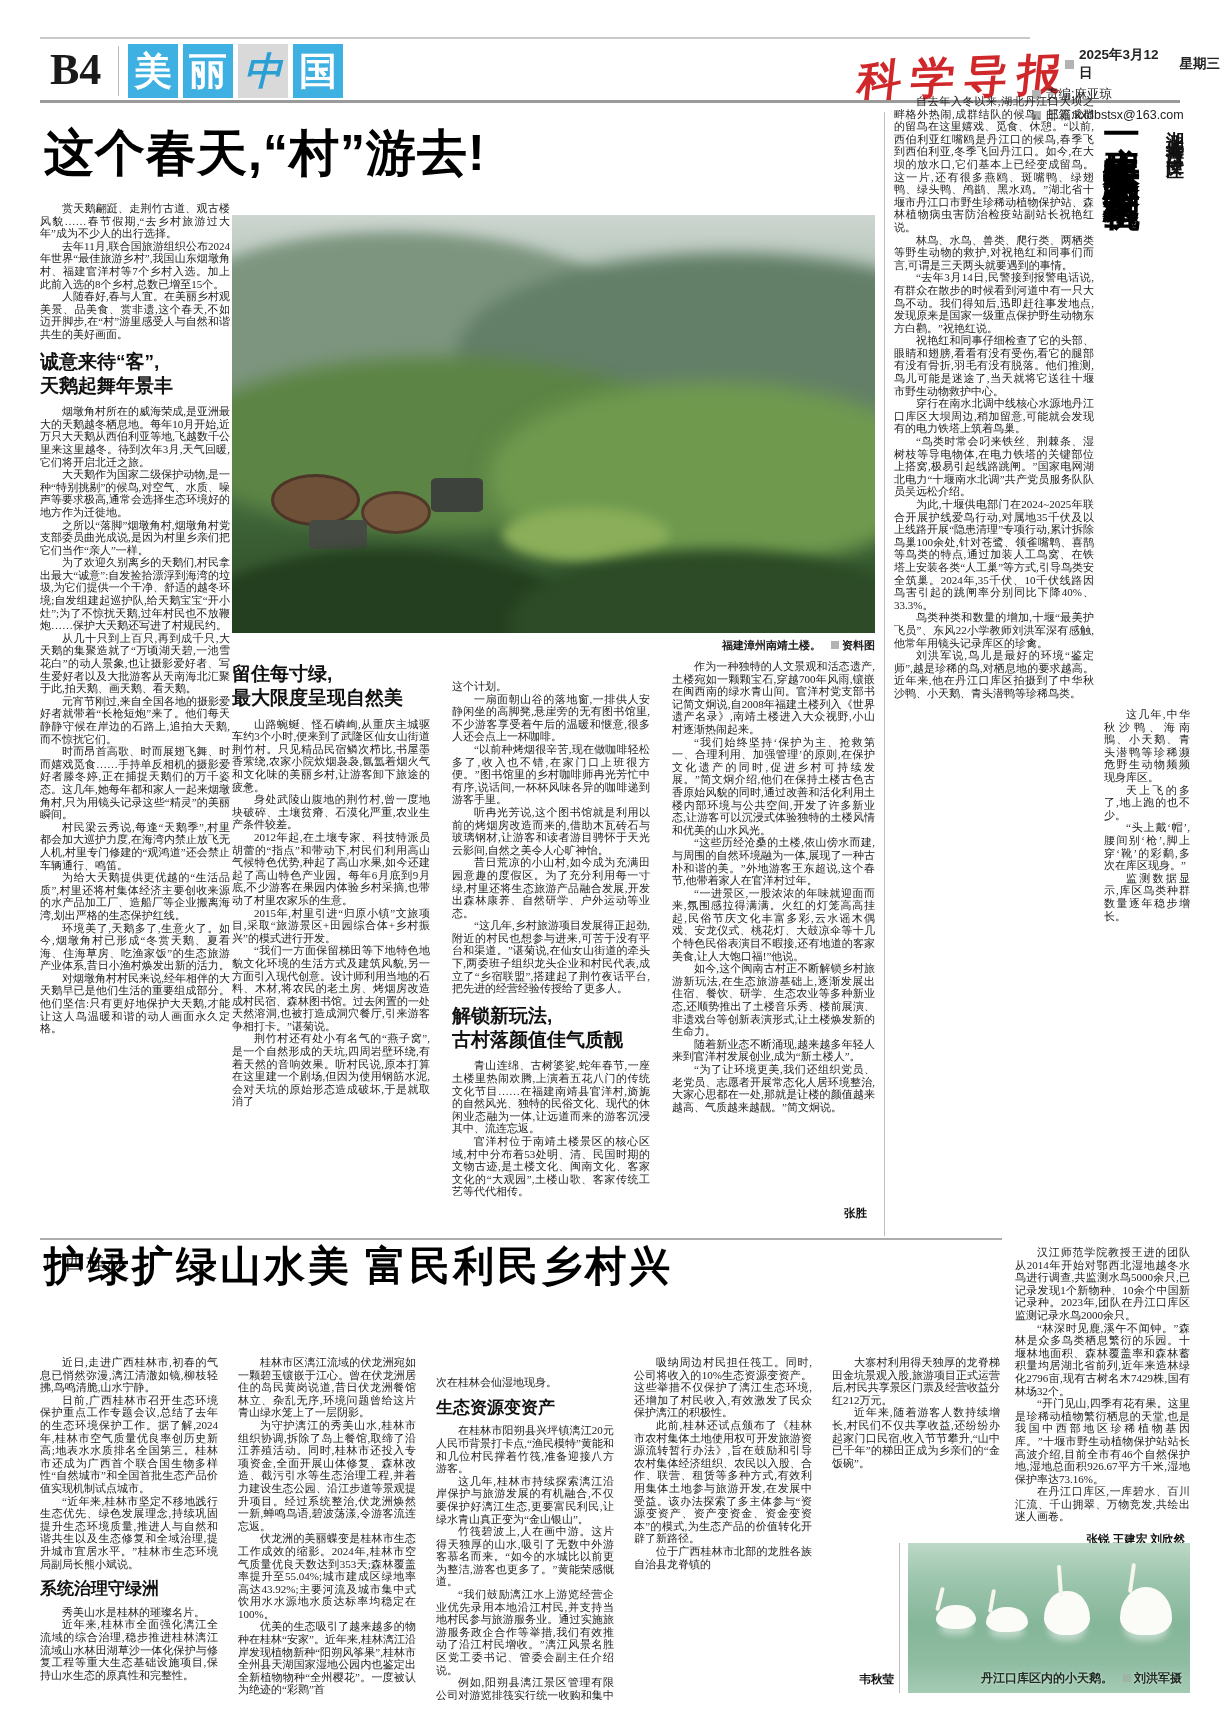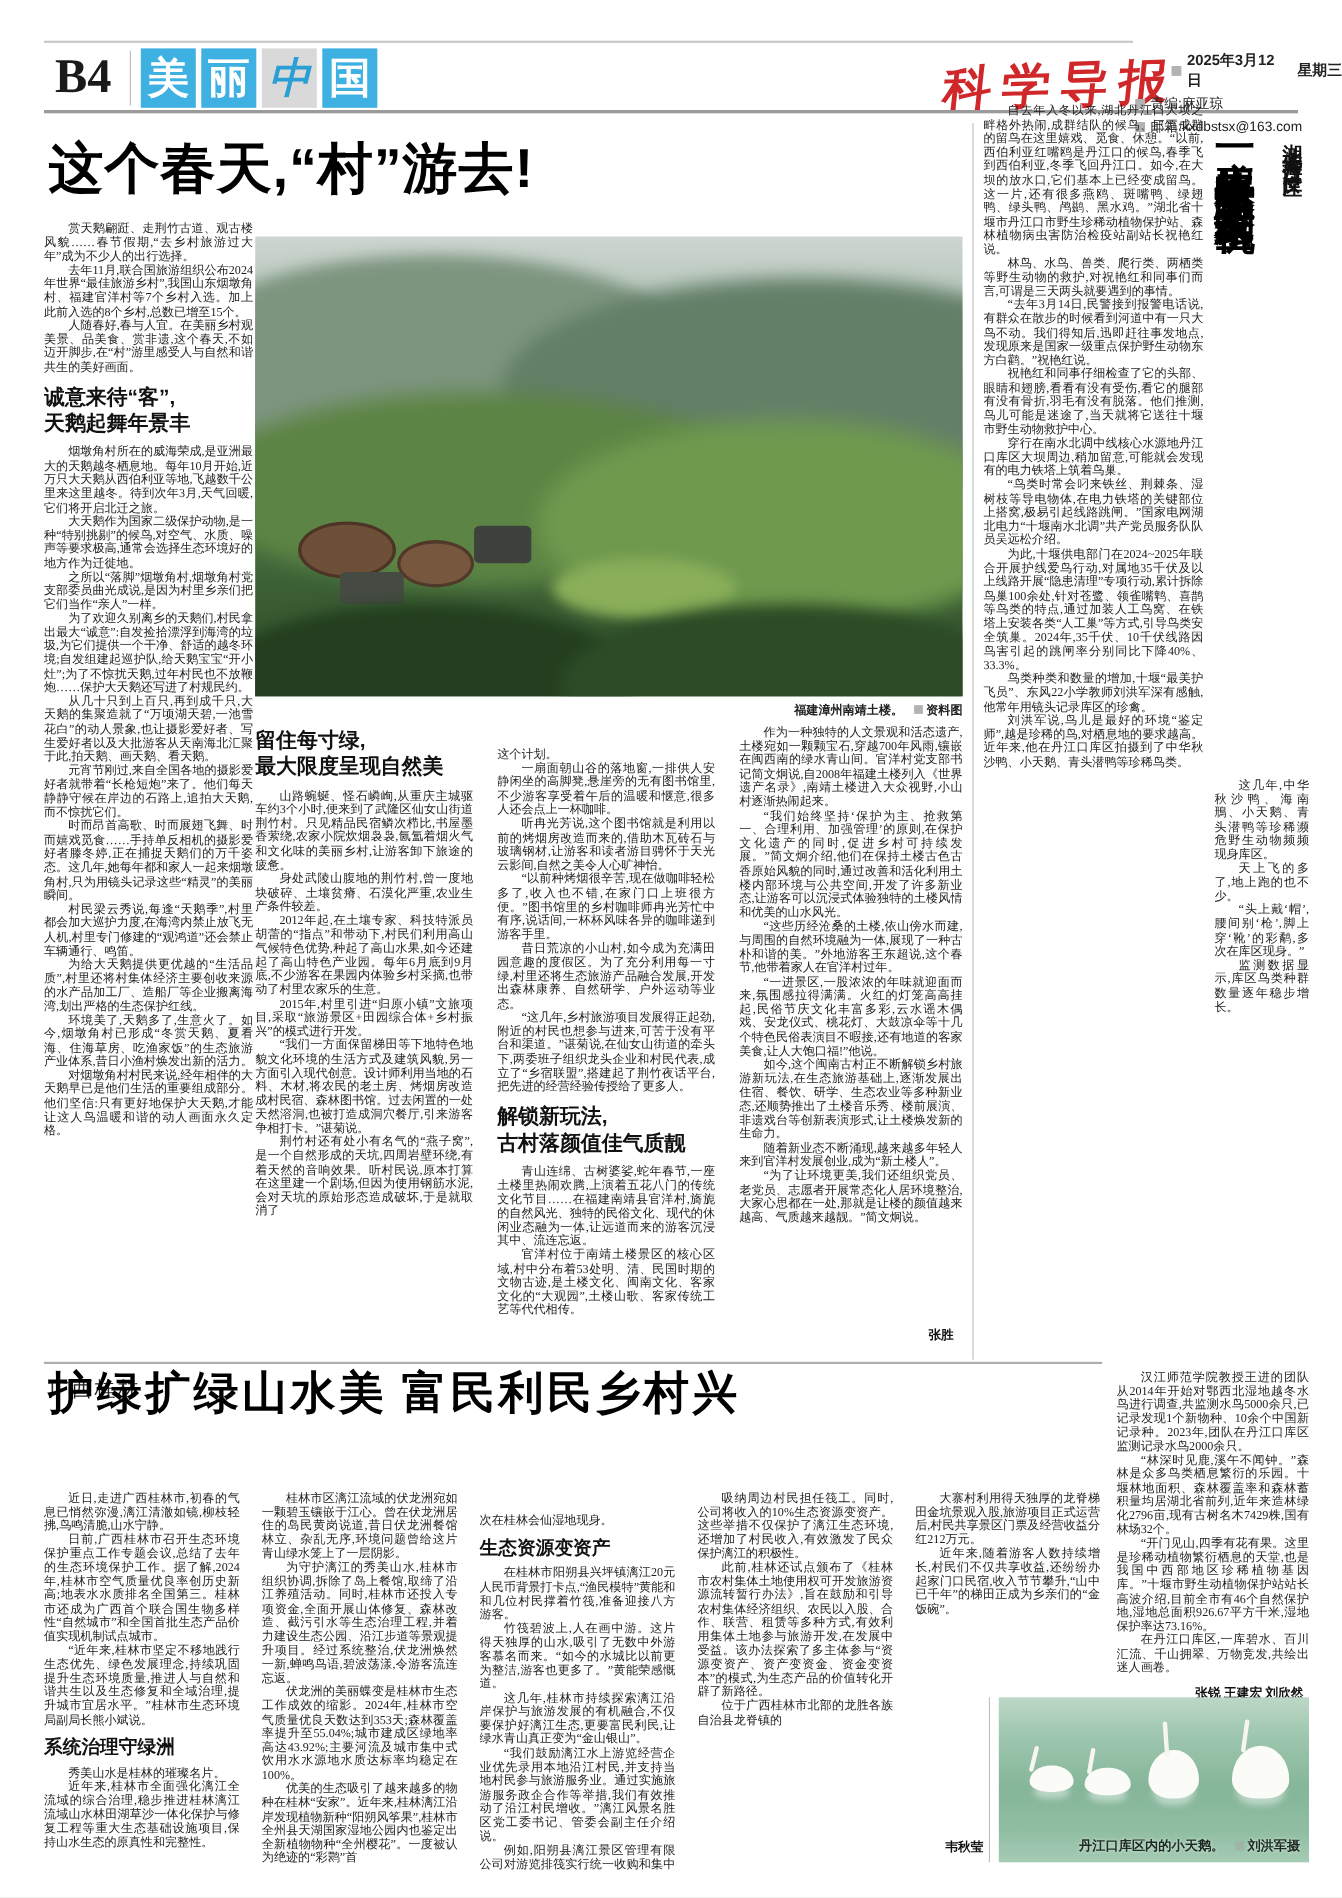--- a/index.html
+++ b/index.html
@@ -147,22 +147,22 @@
         <p>2015年,村里引进“归原小镇”文旅项目,采取“旅游景区+田园综合体+乡村振兴”的模式进行开发。</p>
         <p>“我们一方面保留梯田等下地特色地貌文化环境的生活方式及建筑风貌,另一方面引入现代创意。设计师利用当地的石料、木材,将农民的老土房、烤烟房改造成村民宿、森林图书馆。过去闲置的一处天然溶洞,也被打造成洞穴餐厅,引来游客争相打卡。”谌菊说。</p>
         <p>荆竹村还有处小有名气的“燕子窝”,是一个自然形成的天坑,四周岩壁环绕,有着天然的音响效果。听村民说,原本打算在这里建一个剧场,但因为使用钢筋水泥,会对天坑的原始形态造成破坏,于是就取消了</p>
       </div>
   </div>
 
   <div class="col" style="left:452px;top:660px;width:198px;height:572px;">
     <p class="cont">这个计划。</p>
     <div>
         <p>一扇面朝山谷的落地窗,一排供人安静闲坐的高脚凳,悬崖旁的无有图书馆里,不少游客享受着午后的温暖和惬意,很多人还会点上一杯咖啡。</p>
+        <p>“以前种烤烟很辛苦,现在做咖啡轻松多了,收入也不错,在家门口上班很方便。”图书馆里的乡村咖啡师冉光芳忙中有序,说话间,一杯杯风味各异的咖啡递到游客手里。</p>
         <p>听冉光芳说,这个图书馆就是利用以前的烤烟房改造而来的,借助木瓦砖石与玻璃钢材,让游客和读者游目骋怀于天光云影间,自然之美令人心旷神怡。</p>
-        <p>“以前种烤烟很辛苦,现在做咖啡轻松多了,收入也不错,在家门口上班很方便。”图书馆里的乡村咖啡师冉光芳忙中有序,说话间,一杯杯风味各异的咖啡递到游客手里。</p>
         <p>昔日荒凉的小山村,如今成为充满田园意趣的度假区。为了充分利用每一寸绿,村里还将生态旅游产品融合发展,开发出森林康养、自然研学、户外运动等业态。</p>
         <p>“这几年,乡村旅游项目发展得正起劲,附近的村民也想参与进来,可苦于没有平台和渠道。”谌菊说,在仙女山街道的牵头下,两委班子组织龙头企业和村民代表,成立了“乡宿联盟”,搭建起了荆竹夜话平台,把先进的经营经验传授给了更多人。</p>
       </div>
     <div class="subhead">解锁新玩法,
 古村落颜值佳气质靓</div>
     <div>
         <p>青山连绵、古树婆娑,蛇年春节,一座土楼里热闹欢腾,上演着五花八门的传统文化节目……在福建南靖县官洋村,旖旎的自然风光、独特的民俗文化、现代的休闲业态融为一体,让远道而来的游客沉浸其中、流连忘返。</p>
         <p>官洋村位于南靖土楼景区的核心区域,村中分布着53处明、清、民国时期的文物古迹,是土楼文化、闽南文化、客家文化的“大观园”,土楼山歌、客家传统工艺等代代相传。</p>
       </div>
   </div>
@@ -255,22 +255,22 @@
         <p>伏龙洲的美丽蝶变是桂林市生态工作成效的缩影。2024年,桂林市空气质量优良天数达到353天;森林覆盖率提升至55.04%;城市建成区绿地率高达43.92%;主要河流及城市集中式饮用水水源地水质达标率均稳定在100%。</p>
         <p>优美的生态吸引了越来越多的物种在桂林“安家”。近年来,桂林漓江沿岸发现植物新种“阳朔风筝果”,桂林市全州县天湖国家湿地公园内也鉴定出全新植物物种“全州樱花”。一度被认为绝迹的“彩鹮”首</p>
       </div>
   </div>
 
   <div class="col" style="left:436px;top:1356px;width:178px;height:344px;">
     <p class="cont">次在桂林会仙湿地现身。</p>
     <div class="subhead small">生态资源变资产</div>
     <div>
         <p>在桂林市阳朔县兴坪镇漓江20元人民币背景打卡点,“渔民模特”黄能和和几位村民撑着竹筏,准备迎接八方游客。</p>
+        <p>这几年,桂林市持续探索漓江沿岸保护与旅游发展的有机融合,不仅要保护好漓江生态,更要富民利民,让绿水青山真正变为“金山银山”。</p>
         <p>竹筏碧波上,人在画中游。这片得天独厚的山水,吸引了无数中外游客慕名而来。“如今的水城比以前更为整洁,游客也更多了。”黄能荣感慨道。</p>
-        <p>这几年,桂林市持续探索漓江沿岸保护与旅游发展的有机融合,不仅要保护好漓江生态,更要富民利民,让绿水青山真正变为“金山银山”。</p>
         <p>“我们鼓励漓江水上游览经营企业优先录用本地沿江村民,并支持当地村民参与旅游服务业。通过实施旅游服务政企合作等举措,我们有效推动了沿江村民增收。”漓江风景名胜区党工委书记、管委会副主任介绍说。</p>
         <p>例如,阳朔县漓江景区管理有限公司对游览排筏实行统一收购和集中管理,并</p>
       </div>
   </div>
 
   <div class="col" style="left:634px;top:1356px;width:178px;height:344px;">
     <div>
         <p>吸纳周边村民担任筏工。同时,公司将收入的10%生态资源变资产。这些举措不仅保护了漓江生态环境,还增加了村民收入,有效激发了民众保护漓江的积极性。</p>
         <p>此前,桂林还试点颁布了《桂林市农村集体土地使用权可开发旅游资源流转暂行办法》,旨在鼓励和引导农村集体经济组织、农民以入股、合作、联营、租赁等多种方式,有效利用集体土地参与旅游开发,在发展中受益。该办法探索了多主体参与“资源变资产、资产变资金、资金变资本”的模式,为生态产品的价值转化开辟了新路径。</p>
         <p>位于广西桂林市北部的龙胜各族自治县龙脊镇的</p>

